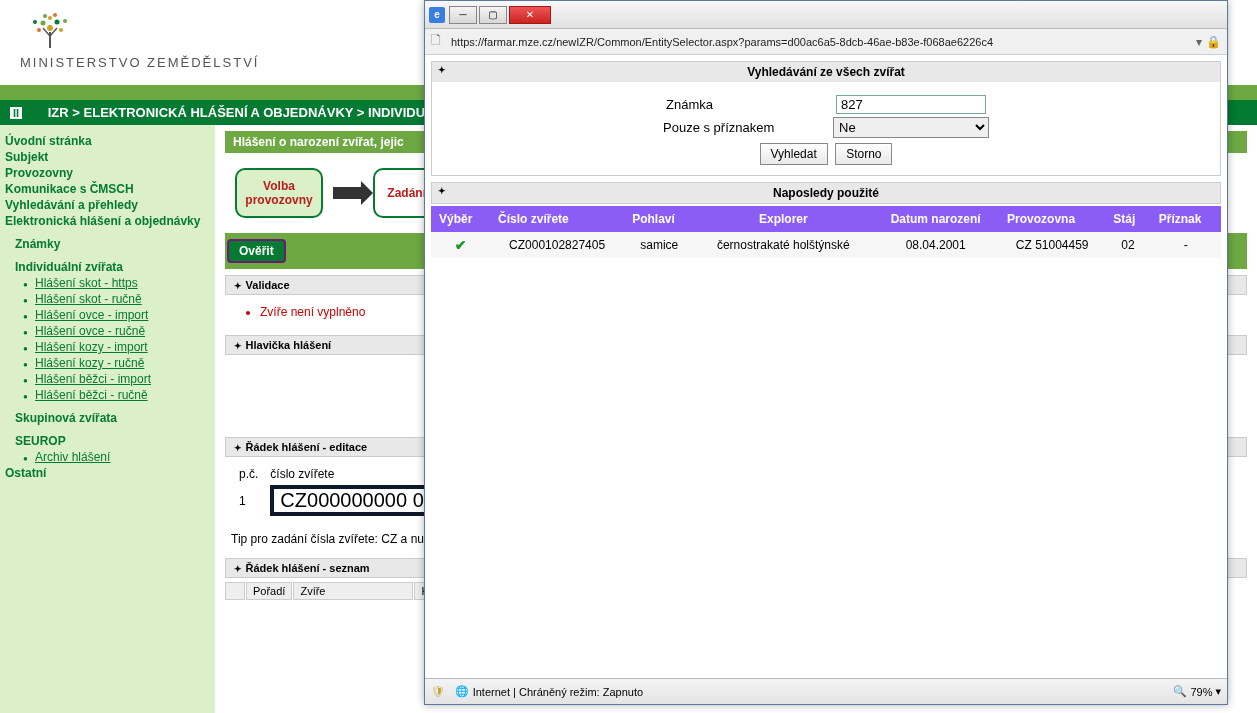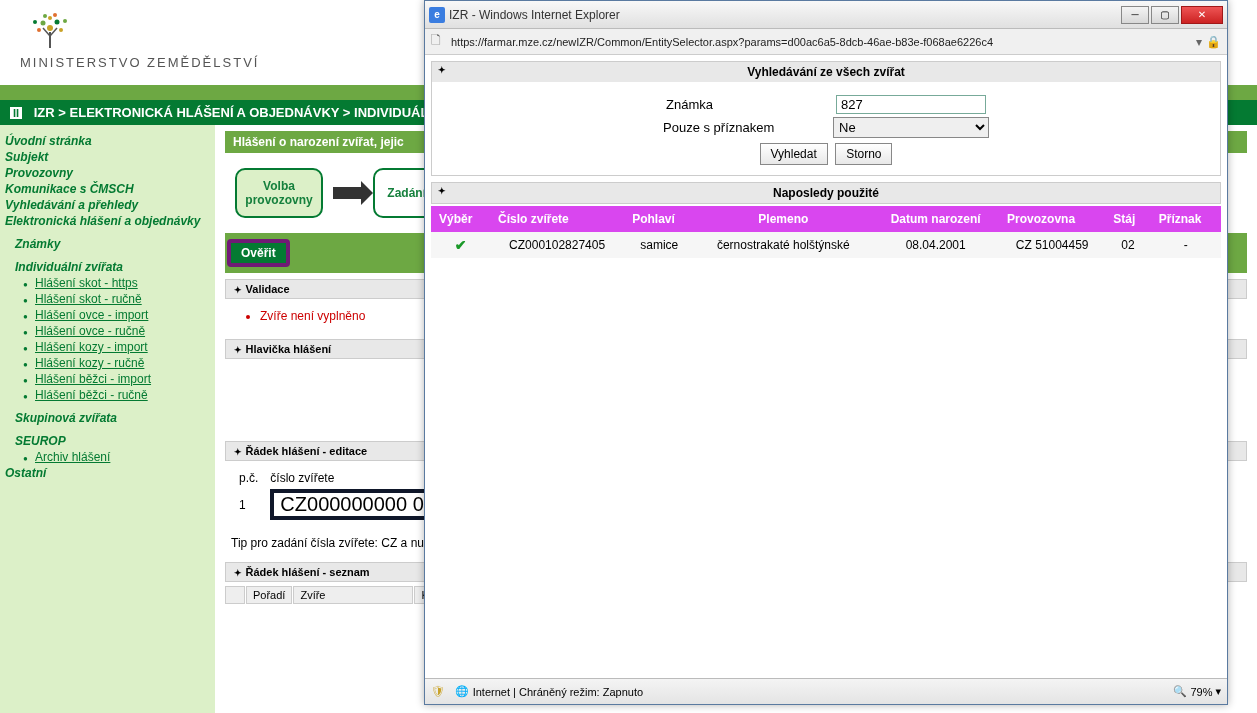--- a/index.html
+++ b/index.html
@@ -7,43 +7,43 @@
 
 
 .main-header { height: 85px; background: #fff; padding: 8px 20px; position: relative; }
 .logo-area { display: flex; flex-direction: column; }
 .logo-tree { width: 50px; height: 45px; margin-left: 5px; }
 .ministry-text { color: #555; font-size: 13px; letter-spacing: 2px; margin-top: 2px; }
 
 .green-strip { background: #6da843; height: 15px; }
 
 .breadcrumb-bar { background: #047a32; color: #fff; padding: 5px 10px; font-size: 13px; font-weight: bold; }
-.breadcrumb-bar .ic { background:#fff; color:#047a32; padding:0 3px; margin-right:8px; font-size:11px;}
+.breadcrumb-bar .ic { background:#fff; color:#047a32; padding:0 3px; margin-right:22px; font-size:11px;}
 
 .page-body { display: flex; }
 
 .sidebar { width: 215px; background: #dcf0c8; padding: 8px 5px; min-height: 590px; }
 .sidebar a, .sidebar div { color: #047a32; text-decoration: none; display: block; line-height: 16px; font-size: 12px; cursor: pointer; }
-.sidebar .bold { font-weight: bold; font-style: italic; }
+.sidebar .bold { font-weight: bold; }
 .sidebar .indent1 { padding-left: 10px; margin-top: 7px; }
 .sidebar .indent2 { padding-left: 30px; position: relative; }
 .sidebar .indent2::before { content: "●"; position: absolute; left: 18px; font-size: 8px; top: 2px; }
 .sidebar .underline { text-decoration: underline; }
 
 .content { flex: 1; padding: 6px 10px; background: #fff; }
 
 .section-title { background: #6da843; color: #fff; padding: 4px 8px; font-size: 12px; font-weight: bold; }
 
 .workflow { display: flex; align-items: center; padding: 15px 10px; gap: 10px; }
-.wf-step { width: 88px; height: 50px; border-radius: 10px; border: 2px solid #047a32; display: flex; align-items: center; justify-content: center; text-align: center; font-size: 12px; font-weight: bold; color: #15803d; line-height: 14px; }
+.wf-step { width: 88px; height: 50px; border-radius: 10px; border: 2px solid #047a32; display: flex; align-items: center; justify-content: center; text-align: center; font-size: 12px; font-weight: bold; color: #b91c1c; line-height: 14px; }
 .wf-step.done { background: #dcf0c8; }
 .wf-arrow { width: 30px; height: 12px; background: #333; position: relative; }
 .wf-arrow::after { content: ""; position: absolute; right: -10px; top: -6px; border-left: 12px solid #333; border-top: 12px solid transparent; border-bottom: 12px solid transparent; }
 
-.btn-overit { display: inline-block; background: #047a32; color:#fff; padding: 3px 10px; border-radius: 4px; font-weight: bold; margin: 4px 0; cursor: pointer; border: 4px solid #701a75;}
+.btn-overit { display: inline-block; background: #047a32; color:#fff; padding: 3px 10px; border-radius: 4px; font-weight: bold; margin: 4px 0; cursor: pointer; border: 2px solid #701a75;}
 
 .collapse-bar { background: #e8e8e8; padding: 3px 8px; font-size: 11px; font-weight: bold; margin-top: 6px; border: 1px solid #ccc; }
 .collapse-bar .chev { margin-right: 4px; font-size: 9px; }
 
 .validation-list { padding: 10px 20px; }
 .validation-list li { color: #c00; list-style: disc; margin-left: 15px; }
 
 .form-area { padding: 15px 40px; }
 .form-row { text-align: right; margin: 6px 0; font-size: 12px; padding-right: 300px; }
 
@@ -79,21 +79,21 @@
 .search-row label { width: 170px; text-align: left; padding-right: 6px; font-size: 13px; }
 .search-row input[type=text] { width: 150px; border: 1px solid #7a9; padding: 1px 4px; font-size: 13px; }
 .search-row select { width: 156px; border: 1px solid #888; padding: 1px; font-size: 13px; }
 .search-btns { text-align: center; margin-top: 5px; }
 .search-btns button { padding: 3px 10px; font-size: 12px; border: 1px solid #888; background: linear-gradient(#fff,#e8e8e8); cursor: pointer; margin: 0 2px; }
 
 .recent-head { background: #e8e8e8; text-align: center; font-weight: bold; padding: 3px; font-size: 12px; position: relative; margin-top: 6px; border: 1px solid #ccc; }
 .recent-head .chev { position: absolute; left: 6px; font-size: 9px; }
 
 .data-table { width: 100%; border-collapse: collapse; margin-top: 2px; }
-.data-table th { background: #d946ef; color: #fff; padding: 6px 8px; font-size: 12px; text-align: left; font-weight: bold; }
+.data-table th { background: #8b5cf6; color: #fff; padding: 6px 8px; font-size: 12px; text-align: left; font-weight: bold; }
 .data-table td { padding: 5px 8px; font-size: 12px; text-align: center; }
 .data-table tbody tr { background: #f6f6f6; }
 .check-green { color: #1a9928; font-weight: bold; font-size: 14px; }
 
 .ie-status { position: absolute; bottom: 0; left: 0; right: 0; height: 26px; background: linear-gradient(#f4f4f4,#e4e4e4); border-top: 1px solid #bbb; display: flex; align-items: center; font-size: 11px; padding: 0 6px; }
 .ie-status .globe { margin: 0 4px; color: #3a7de0; }
 .ie-status .zoom { margin-left: auto; display: flex; align-items: center; gap: 3px; }
 
 .bottom-table-hdr { display:flex; gap:1px; margin-top:4px;}
 .bottom-table-hdr div { background:#eee; border:1px solid #ccc; padding:2px 6px; font-size:11px;}
@@ -201,21 +201,20 @@
       <div style="width:100px">Matka</div>
       <div>Provozovna</div>
       <div>Průběh porodu</div>
     </div>
   </div>
 </div>
 
 <div class="ie-window">
   <div class="ie-titlebar">
     <span class="ie-favicon">e</span>
-    <span class="ie-title">IZR - Windows Internet Explorer</span>
     <div class="ie-controls">
       <div class="ie-btn">─</div>
       <div class="ie-btn">▢</div>
       <div class="ie-btn close">✕</div>
     </div>
   </div>
   <div class="ie-addrbar">
     <span class="ie-addr-icon">🗋</span>
     <input class="ie-url" readonly="" value="https://farmar.mze.cz/newIZR/Common/EntitySelector.aspx?params=d00ac6a5-8dcb-46ae-b83e-f068ae6226c4" style="">
     <span style="color:#666;">▾</span>
@@ -242,21 +241,21 @@
       </div>
     </div>
 
     <div class="recent-head"><span class="chev">✦</span><span>Naposledy použité</span></div>
     <table class="data-table">
       <thead>
         <tr>
           <th>Výběr</th>
           <th>Číslo zvířete</th>
           <th>Pohlaví</th>
-          <th style="text-align:center">Plemeno</th>
+          <th style="text-align:center">Explorer</th>
           <th style="text-align:center">Datum narození</th>
           <th>Provozovna</th>
           <th>Stáj</th>
           <th>Příznak</th>
         </tr>
       </thead>
       <tbody>
         <tr>
           <td><span class="check-green">✔</span></td>
           <td>CZ000102827405</td>

